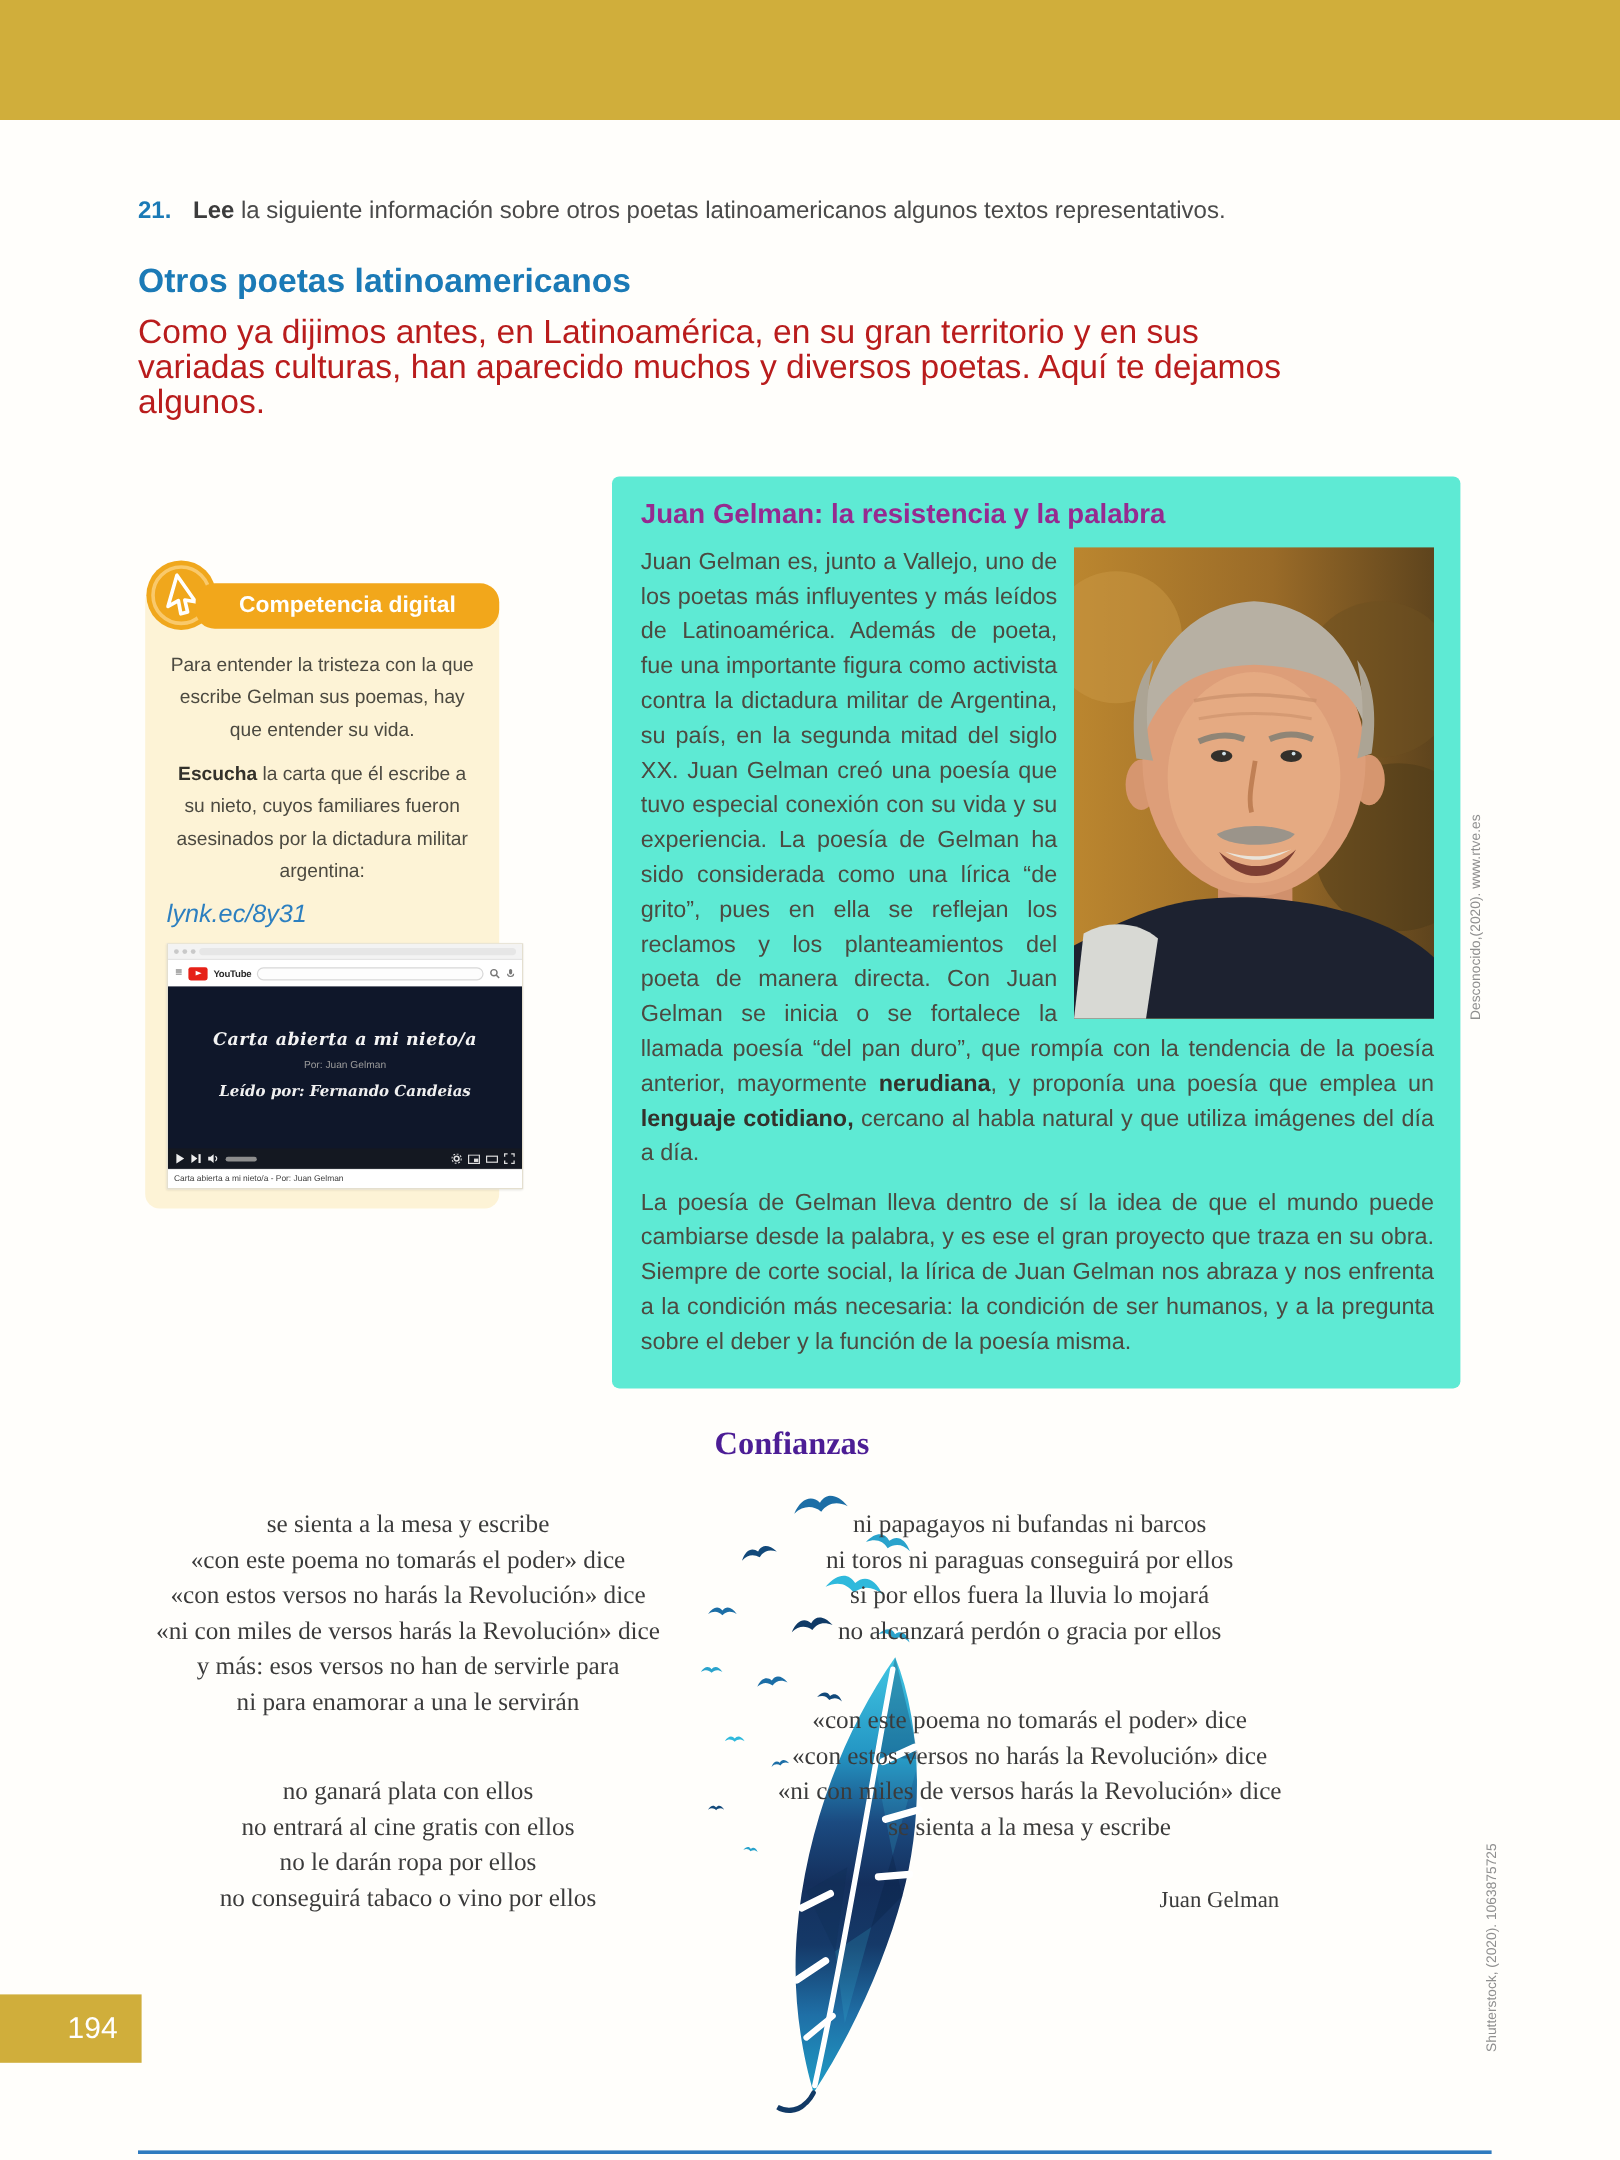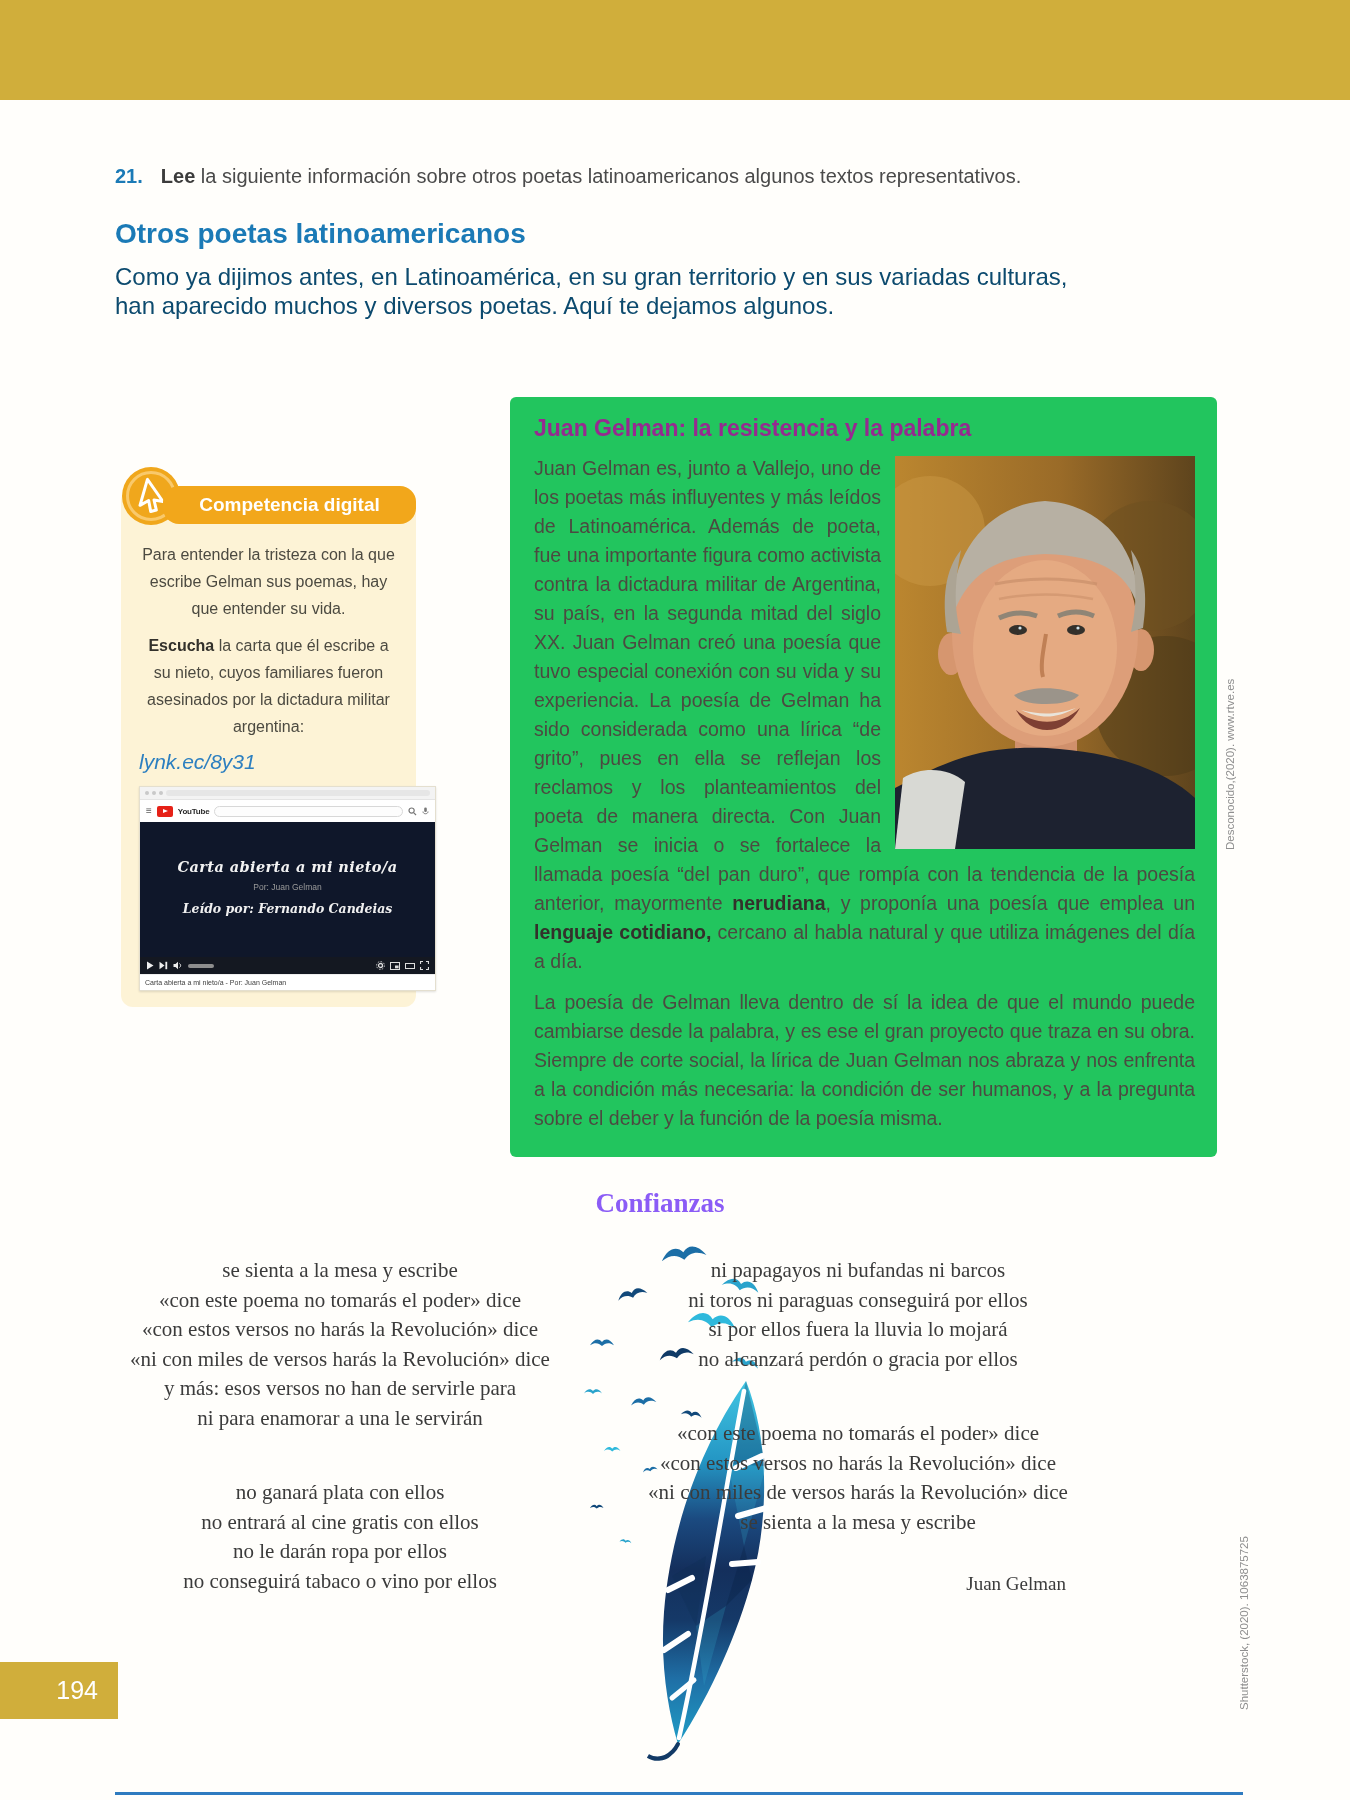--- a/index.html
+++ b/index.html
@@ -9,26 +9,26 @@
     background:#fffefb; overflow:hidden;
     font-family:"Liberation Sans", sans-serif; color:#454545;
   }
   .banner { position:absolute; left:0; top:0; width:1350px; height:100px; background:#d0ae3b; }
 
   .exercise { position:absolute; left:115px; top:165px; width:1080px; font-size:20px; color:#4a4a4a; }
   .ex-num  { color:#1b7ab6; font-weight:bold; margin-right:18px; }
   .ex-verb { color:#3c3c3c; font-weight:bold; }
 
   .section-title { position:absolute; left:115px; top:218px; font-size:28px; font-weight:bold; color:#1b7ab6; }
-  .intro { position:absolute; left:115px; top:262px; width:990px; font-size:24px; line-height:29px; color:#0c4a6e; }
+  .intro { position:absolute; left:115px; top:262px; width:990px; font-size:28px; line-height:29px; color:#b91c1c; }
 
   
   .gelman-box {
     position:absolute; left:510px; top:397px; width:707px;
-    background:#22c55e; border-radius:6px; padding:18px 22px 24px 24px;
+    background:#5eead4; border-radius:6px; padding:18px 22px 24px 24px;
   }
   .gelman-title { font-size:23px; font-weight:bold; color:#962a90; margin-bottom:12px; }
   .gelman-photo { float:right; width:300px; height:393px; margin:2px 0 6px 14px; display:block; }
   .box-p { font-size:19.5px; line-height:29px; color:#4c4a41; text-align:justify; }
   .box-p + .box-p { margin-top:12px; }
   .box-p strong { color:#33312b; }
 
   .vcredit {
     position:absolute; width:20px; font-size:11.5px; color:#8f8f8f;
     writing-mode:vertical-rl; transform:rotate(180deg); white-space:nowrap;
@@ -67,21 +67,21 @@
   .v-t1 { font-family:"DejaVu Serif", serif; font-style:italic; font-weight:bold; font-size:14.5px; color:#f3f3f3; letter-spacing:.4px; }
   .v-t2 { font-size:8.5px; color:#9a9a9a; margin-top:7px; }
   .v-t3 { font-family:"DejaVu Serif", serif; font-style:italic; font-weight:bold; font-size:12.5px; color:#f0f0f0; margin-top:9px; }
   .v-controls { position:absolute; left:0; right:0; bottom:0; height:17px; display:flex; align-items:center; gap:5px; padding:0 6px; background:rgba(25,25,25,.55); }
   .v-time { width:26px; height:4px; background:#8d8d8d; border-radius:2px; }
   .v-spacer { flex:1; }
   .v-caption { height:16px; background:#ffffff; border-top:1px solid #eeeeee; display:flex; align-items:center; padding:0 5px; font-size:7px; color:#3d3d3d; }
 
   
   .poem-title { position:absolute; left:115px; top:1188px; width:1090px; text-align:center;
-    font-family:"Liberation Serif", serif; font-size:27px; font-weight:bold; color:#8b5cf6; }
+    font-family:"Liberation Serif", serif; font-size:27px; font-weight:bold; color:#4c1d95; }
   .poem-col { position:absolute; top:1256px; font-family:"Liberation Serif", serif;
     font-size:21px; line-height:29.5px; color:#3b3b3b; text-align:center; z-index:2; }
   .poem-col.left  { left:80px;  width:520px; }
   .poem-col.right { left:608px; width:500px; }
   .stanza2 { margin-top:45px; }
   .poem-attrib { text-align:right; margin-top:32px; padding-right:42px; font-size:19px; color:#3b3b3b; }
   .feather { position:absolute; left:576px; top:1246px; width:252px; height:525px; z-index:1; }
 
   .page-num {
     position:absolute; left:0; top:1662px; width:118px; height:57px; background:#d0ae3b;

